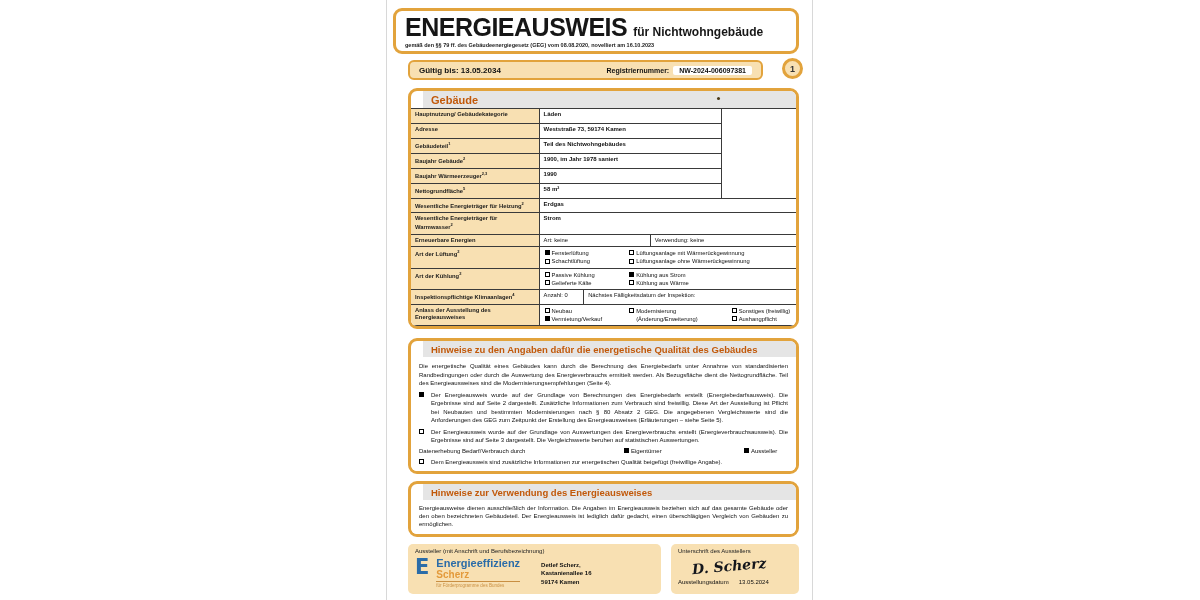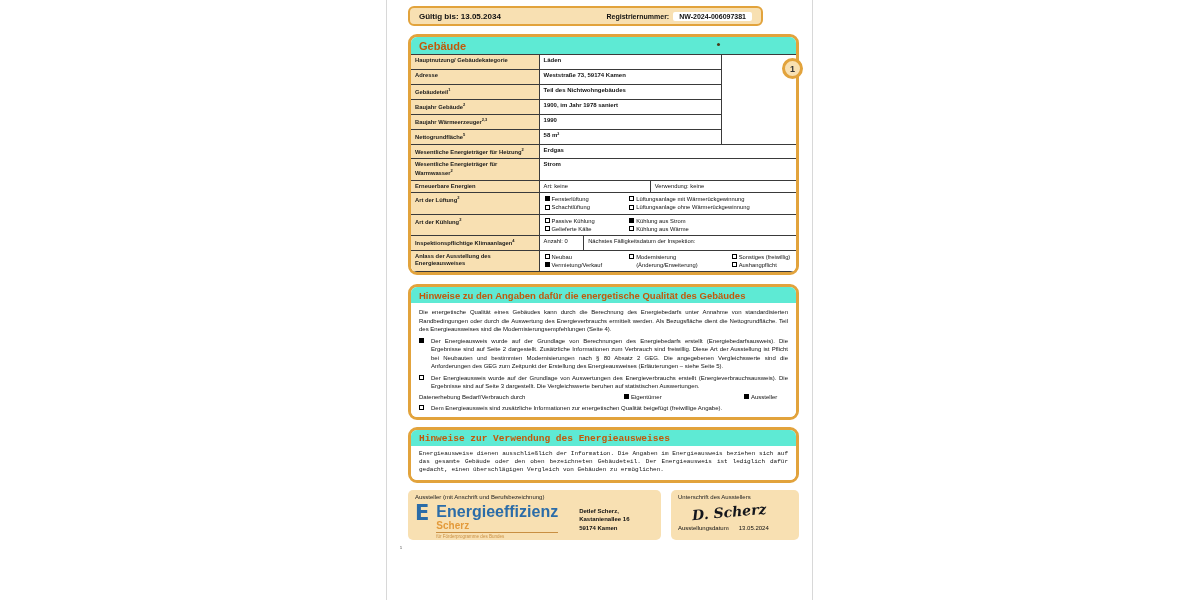--- a/index.html
+++ b/index.html
@@ -23,21 +23,21 @@
         height:20px;display:flex;align-items:center;padding:0 9px;box-sizing:border-box;gap:44px;}
   .vbar .left{font-size:8px;font-weight:bold;}
   .vbar .right{margin-left:auto;display:flex;align-items:center;gap:4px;font-size:7px;font-weight:bold;}
   .reg-badge{background:#fff;border-radius:2px;padding:1px 6px;font-size:7px;font-weight:bold;}
   .pnum{position:absolute;right:9px;top:58px;width:21px;height:21px;border:3px solid #E2A33C;border-radius:50%;
         background:#F8E0B2;box-sizing:border-box;display:flex;align-items:center;justify-content:center;
         font-size:9px;font-weight:bold;color:#333;}
 
   
   .sect{margin-top:8px;}
-  .strip{background:#5eead4;padding:3px 8px 2px;position:relative;}
+  .strip{background:#e5e5e5;padding:3px 8px 2px;position:relative;margin-left:12px;}
   .strip h2{margin:0;font-size:11px;font-weight:bold;color:#C2590A;}
   .strip.small h2{font-size:9.5px;}
   .dot{position:absolute;right:76px;top:6px;width:3px;height:3px;border-radius:50%;background:#4a3a1a;}
 
   
   .grid-a{display:grid;grid-template-columns:33.4% 47.5% 19.1%;border-top:1px solid #3a3a3a;background:#fff;}
   .grid-b{display:grid;grid-template-columns:33.4% 66.6%;background:#fff;}
   .cell{border-bottom:1px solid #3a3a3a;box-sizing:border-box;padding:2px 4px;font-size:6px;line-height:1.25;overflow:hidden;}
   .cell.lab{background:#F8E0B2;border-right:1px solid #3a3a3a;font-weight:bold;font-size:5.8px;color:#1a1a1a;}
   .cell.val{font-weight:bold;}
@@ -64,39 +64,46 @@
   .d-opt{display:flex;align-items:center;width:120px;flex:none;}
   .d-opt .cb{margin-top:0;}
 
   
   .footer{display:flex;gap:10px;margin-top:7px;}
   .fbox{background:#F8E0B2;border-radius:5px;box-sizing:border-box;padding:4px 7px;height:50px;}
   .fbox .flab{font-size:6px;color:#222;}
   .iss{flex:1;}
   .iss-flex{display:flex;align-items:flex-start;gap:7px;margin-top:4px;}
   .elogo{font-size:21px;font-weight:900;color:#2B6CA8;line-height:0.9;font-family:"DejaVu Sans",sans-serif;}
-  .l-title{font-size:16px;font-weight:bold;color:#2B6CA8;line-height:1;}
+  .l-title{font-size:11px;font-weight:bold;color:#2B6CA8;line-height:1;}
   .l-sub{font-size:10px;font-weight:bold;color:#E39A3B;line-height:1.1;}
   .l-tag{font-size:4.5px;color:#C98F42;border-top:1px solid #C98F42;margin-top:1px;padding-top:1px;}
   .addr{font-size:6px;line-height:1.4;font-weight:bold;margin-left:14px;margin-top:3px;}
   .sig{width:128px;flex:none;position:relative;}
   .sig-script{font-family:"DejaVu Serif",serif;font-style:italic;font-weight:bold;font-size:14px;
               transform:rotate(-5deg);display:inline-block;margin:4px 0 0 14px;color:#14161c;}
   .sig-date{display:flex;gap:10px;font-size:6px;margin-top:4px;}
 
   
   .fnotes{margin-top:6px;margin-left:7px;}
   .fn{font-size:5px;line-height:1.45;color:#222;}
   .fn sup{font-size:3.5px;}
 </style>
 </head>
 <body>
 
 <div class="page">
 
+  <div class="obox hdr">
+    <div class="hdr-line">
+      <span class="hdr-title">ENERGIEAUSWEIS</span>
+      <span class="hdr-sub">für Nichtwohngebäude</span>
+    </div>
+    <div class="hdr-law">gemäß den §§ 79 ff. des Gebäudeenergiegesetz (GEG) vom 08.08.2020, novelliert am 16.10.2023</div>
+  </div>
 
   <div class="vbar indent">
     <div class="left">
       <span>Gültig bis:</span>
       <span>13.05.2034</span>
     </div>
     <div class="right">
       <span>Registriernummer:</span>
       <span class="reg-badge">NW-2024-006097381</span>
     </div>
@@ -248,21 +255,21 @@
         </div>
       <div id="quality-extra">
           <div class="q-item">
             <span class="cb"></span>
             <div class="txt">Dem Energieausweis sind zusätzliche Informationen zur energetischen Qualität beigefügt (freiwillige Angabe).</div>
           </div>
         </div>
     </div>
   </div>
 
-  <div class="obox sect indent" style="margin-top:7px;font-family:Liberation Mono, monospace;">
+  <div class="obox sect indent" style="margin-top:7px;">
     <div class="strip small">
       <h2>Hinweise zur Verwendung des Energieausweises</h2>
     </div>
     <div class="sbody" style="padding-top:3px;">
       <p class="para">Energieausweise dienen ausschließlich der Information. Die Angaben im Energieausweis beziehen sich auf das gesamte Gebäude oder den oben bezeichneten Gebäudeteil. Der Energieausweis ist lediglich dafür gedacht, einen überschlägigen Vergleich von Gebäuden zu ermöglichen.</p>
     </div>
   </div>
 
   <div class="footer indent">
     <div class="fbox iss">

